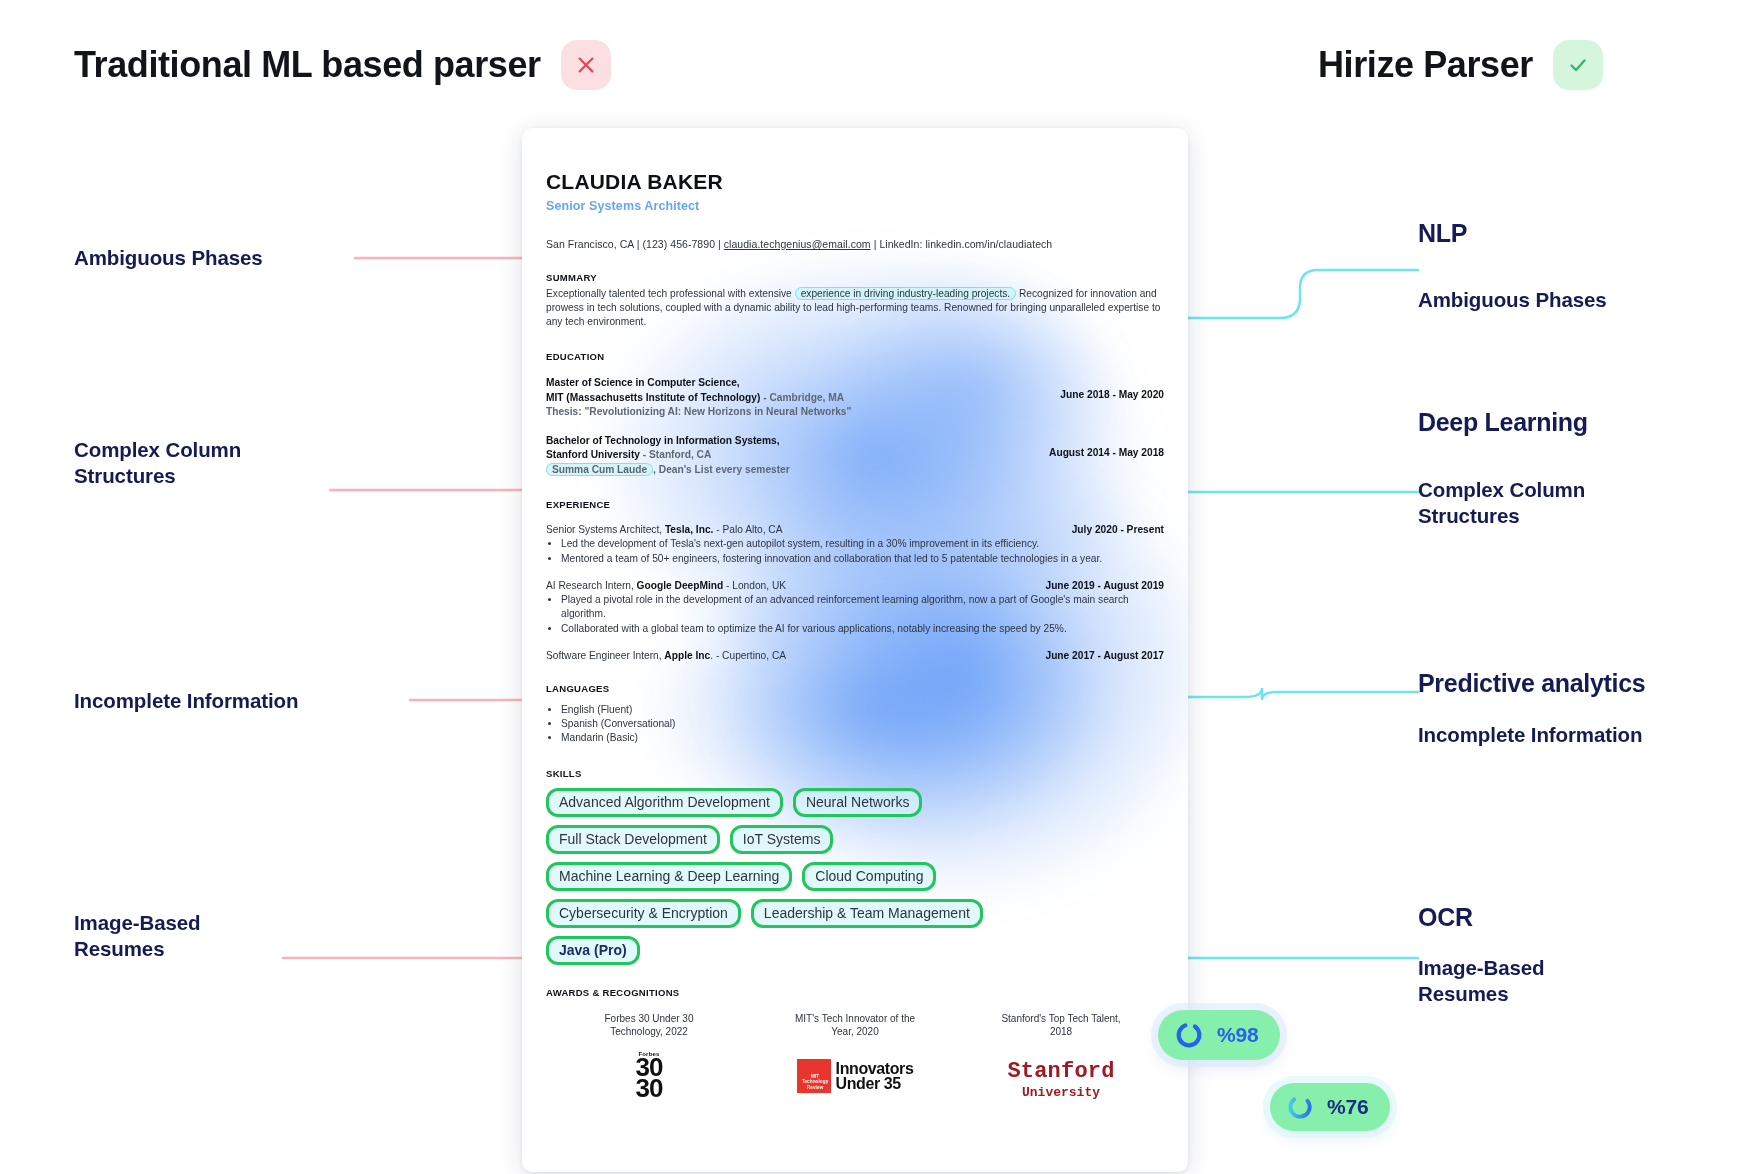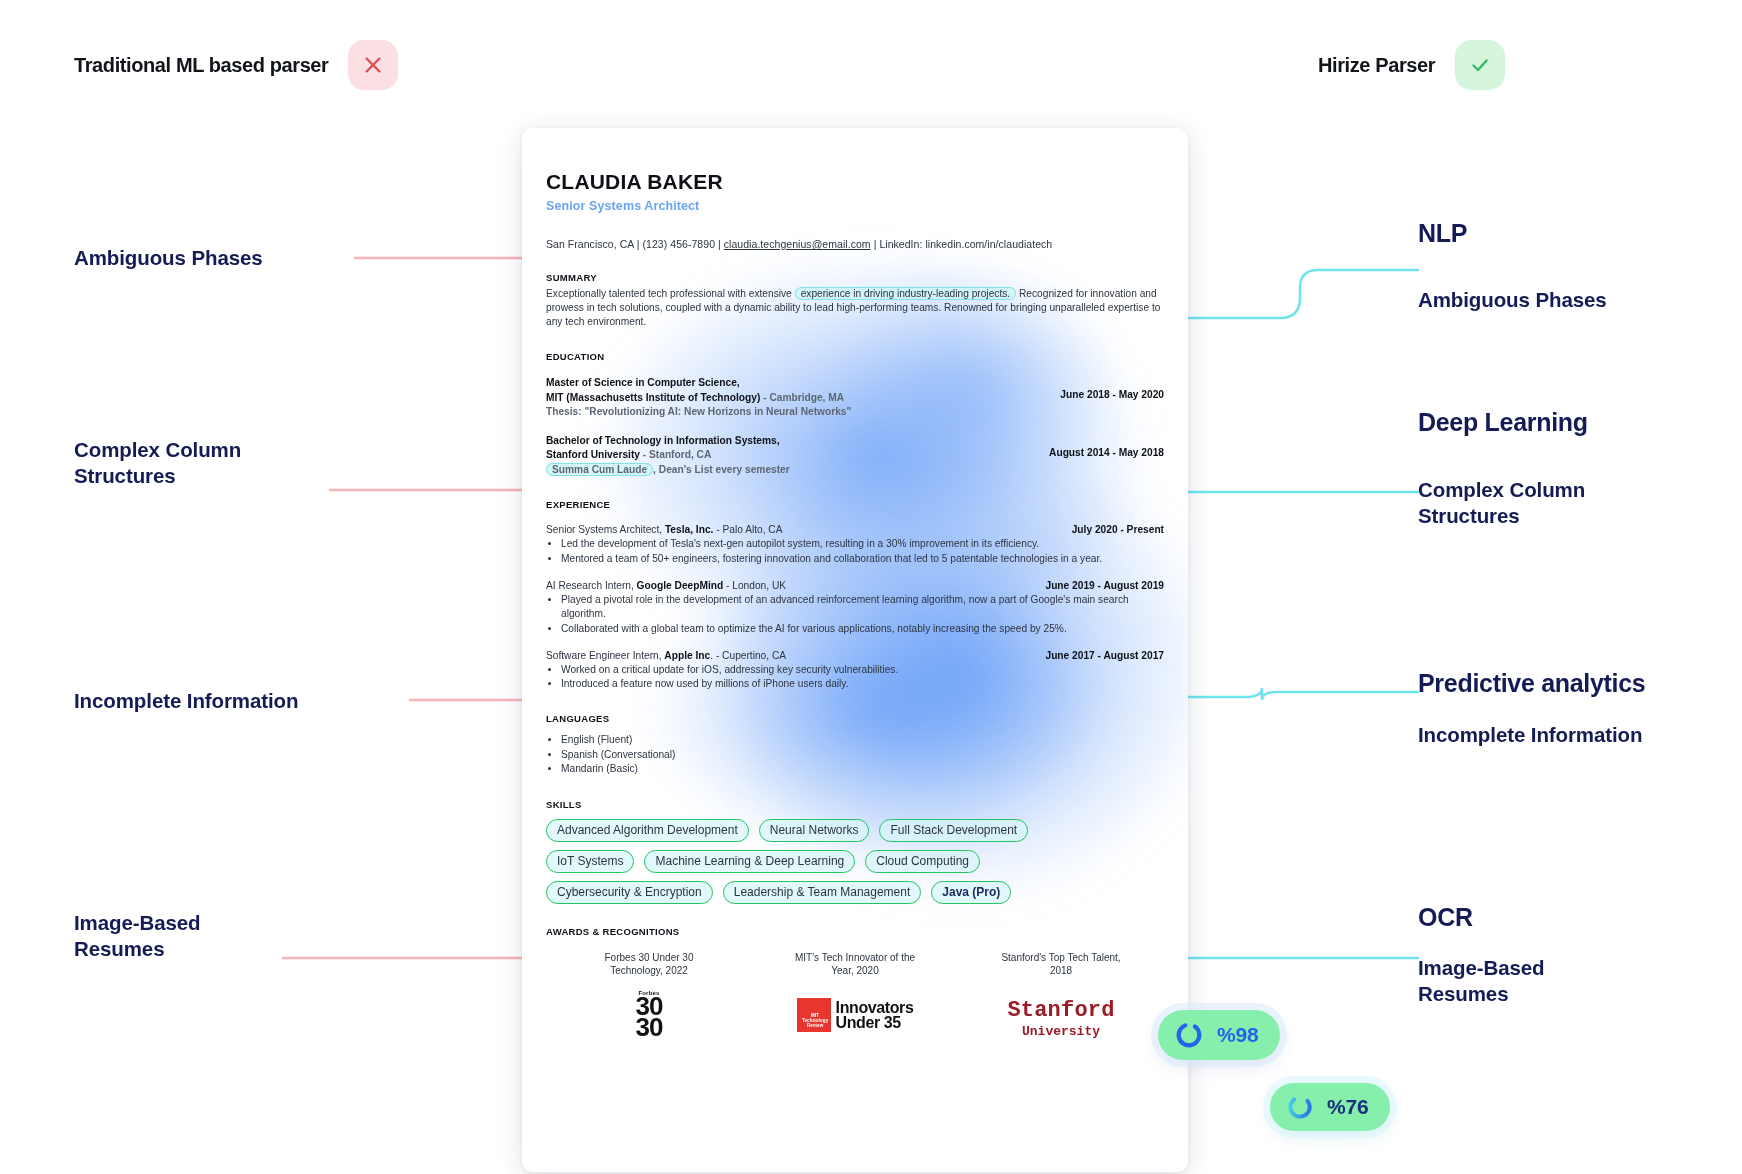--- a/index.html
+++ b/index.html
@@ -9,21 +9,21 @@
     font-family: "Liberation Sans", sans-serif;
     overflow: hidden;
   }
   .stage { position: relative; width: 1742px; height: 1174px; }
 
   
   .hdr { position: absolute; display: flex; align-items: center; gap: 20px; }
   .hdr-left  { left: 74px; top: 40px; }
   .hdr-right { left: 1310px; top: 40px; margin-left: 8px; }
   .hdr-title {
-    font-size: 20px; font-weight: 700; color: #111419; letter-spacing: -0.4px;
+    font-size: 36px; font-weight: 700; color: #111419; letter-spacing: -0.4px;
     white-space: nowrap;
   }
   .badge-round {
     width: 50px; height: 50px; border-radius: 16px;
     display: flex; align-items: center; justify-content: center;
     flex: 0 0 auto;
   }
   .badge-x { background: #fbdfe2; }
   .badge-v { background: #d5f5dd; }
 
@@ -86,23 +86,23 @@
   .exp-title { font-size: 10.2px; color: #2d3440; }
   .exp-title b { color: #0d1117; font-weight: 700; }
   .exp-date { font-size: 10.2px; font-weight: 700; color: #0d1117; white-space: nowrap; }
   ul.bul { margin: 2px 0 0 15px; }
   ul.bul li { font-size: 10.2px; line-height: 1.36; color: #2d3440; margin-top: 1px; }
   ul.lang { margin: 9px 0 0 15px; }
   ul.lang li { font-size: 10.2px; line-height: 1.42; color: #2d3440; }
 
   .chips { margin-top: 9px; display: flex; flex-wrap: wrap; gap: 8px 10px; max-width: 540px; }
   .chip {
-    font-size: 12px; color: #2d3440;
+    font-size: 14px; color: #2d3440;
     background: rgba(213,247,250,.7);
-    border: 1px solid #22c55e;
+    border: 3px solid #22c55e;
     border-radius: 12px;
     padding: 3px 10px 4px;
     white-space: nowrap;
   }
   .chip.java { color: #1d2b63; font-weight: 600; }
 
   .awards { margin-top: 22px; }
   .aw-grid { margin-top: 14px; display: flex; }
   .aw-col { flex: 1; text-align: center; }
   .aw-cap { font-size: 10px; line-height: 1.35; color: #2d3440; }
@@ -317,24 +317,20 @@
         </ul>
       </div>
 
       <div>
         <div class="exp-row">
           <div class="exp-title">
             <span>Software Engineer Intern, </span><b>Apple Inc</b><span>. - Cupertino, CA</span>
           </div>
           <div class="exp-date">June 2017 - August 2017</div>
         </div>
-        <ul class="bul">
-          <li>Worked on a critical update for iOS, addressing key security vulnerabilities.</li>
-          <li>Introduced a feature now used by millions of iPhone users daily.</li>
-        </ul>
       </div>
 
       <div class="r-h">LANGUAGES</div>
       <ul class="lang">
         <li>English (Fluent)</li>
         <li>Spanish (Conversational)</li>
         <li>Mandarin (Basic)</li>
       </ul>
 
       <div class="r-h">SKILLS</div>

